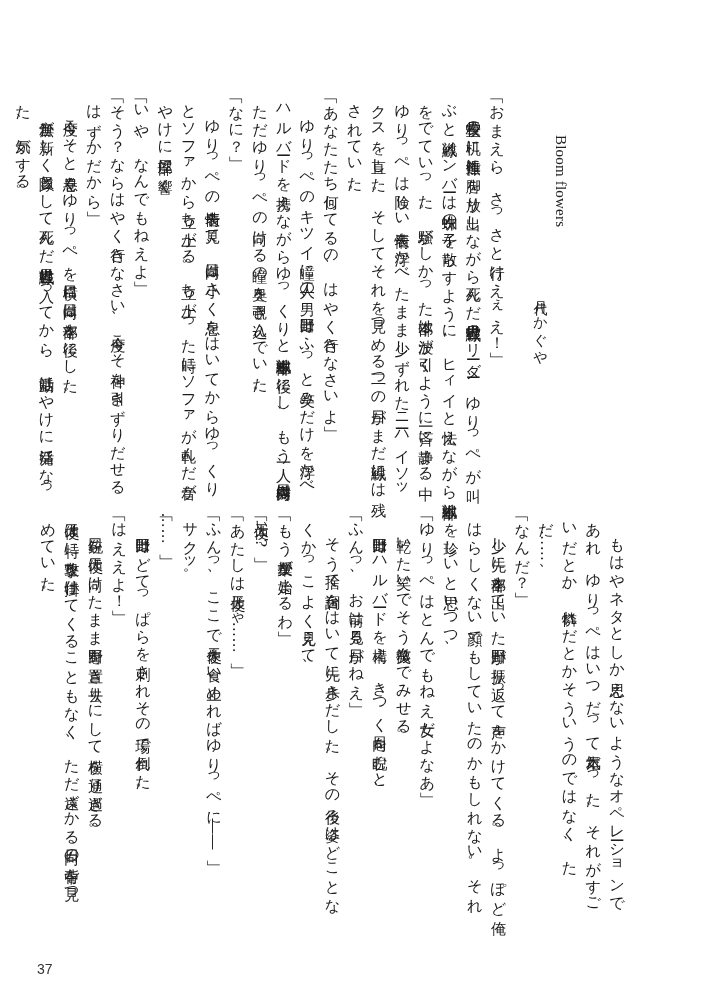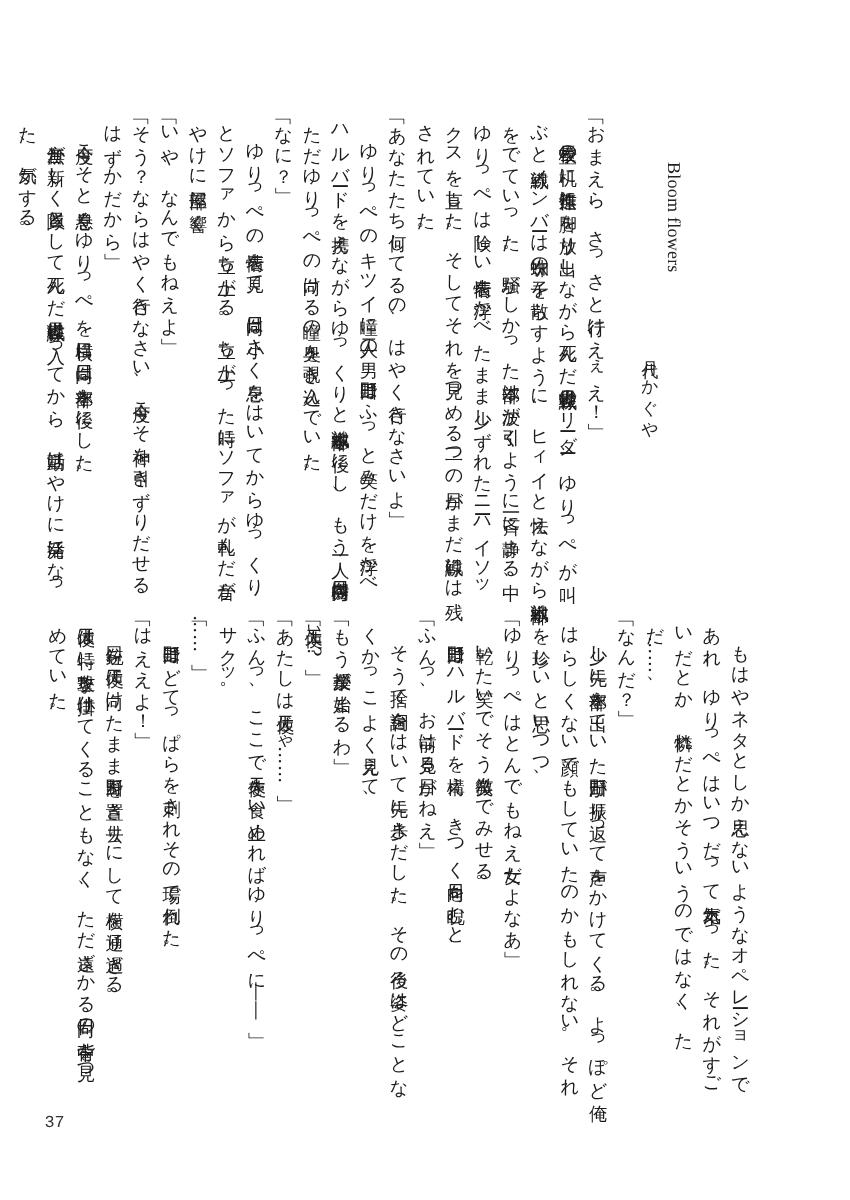--- a/index.html
+++ b/index.html
@@ -9,21 +9,21 @@
   .title { position: absolute; left: 552px; top: 135px; writing-mode: vertical-rl;
            font-family: "Liberation Serif", serif; font-size: 15px; letter-spacing: 0.2px; color: #222; }
   .author { position: absolute; left: 532px; top: 290px; writing-mode: vertical-rl;
             font-size: 14px; color: #222; letter-spacing: 1px; }
   .block { position: absolute; writing-mode: vertical-rl; font-size: 15.2px;
            line-height: 23.7px; letter-spacing: 0.6px; color: #1c1c1c; }
   .block-upper { right: 200px; top: 94px; height: 400px; }
   .block-lower { right: 80px; top: 512px; height: 400px; }
   .block p { margin: 0; padding: 0; }
   .block p.indent { text-indent: 1em; }
-  .page-number { position: absolute; left: 37px; top: 928px; font-family: Liberation Mono, monospace;
+  .page-number { position: absolute; left: 37px; top: 961px; font-family: Liberation Sans, sans-serif;
                  font-size: 14px; color: #333; }
 </style>
 </head>
 <body>
 
 <div class="page">
   <div class="title">Bloom flowers</div>
   <div class="author">月代　かぐや</div>
 
   <div class="block block-upper">

